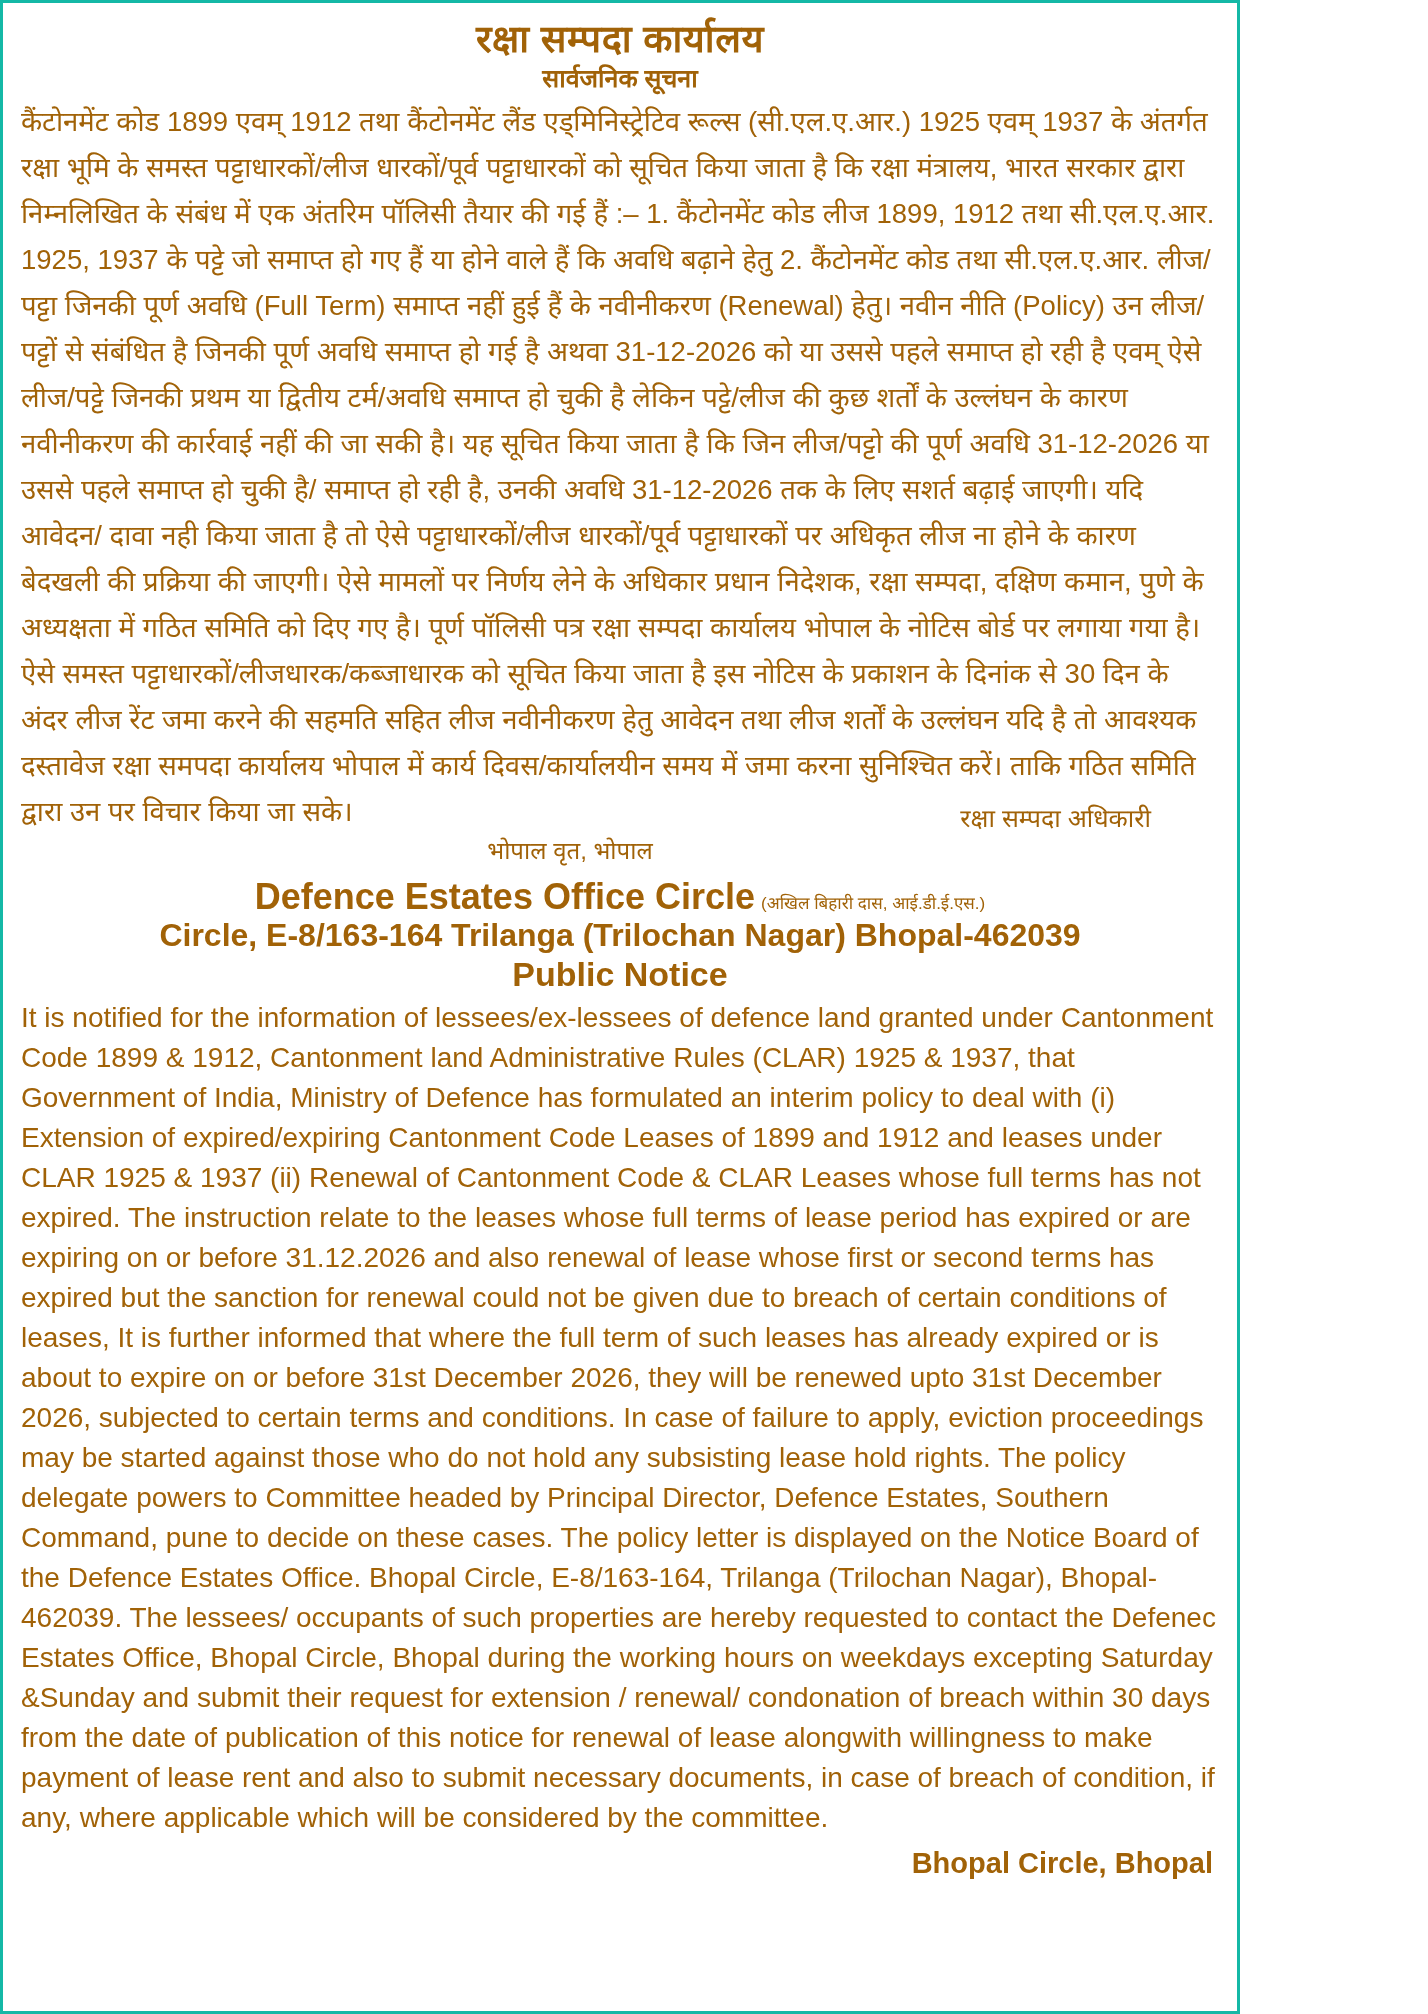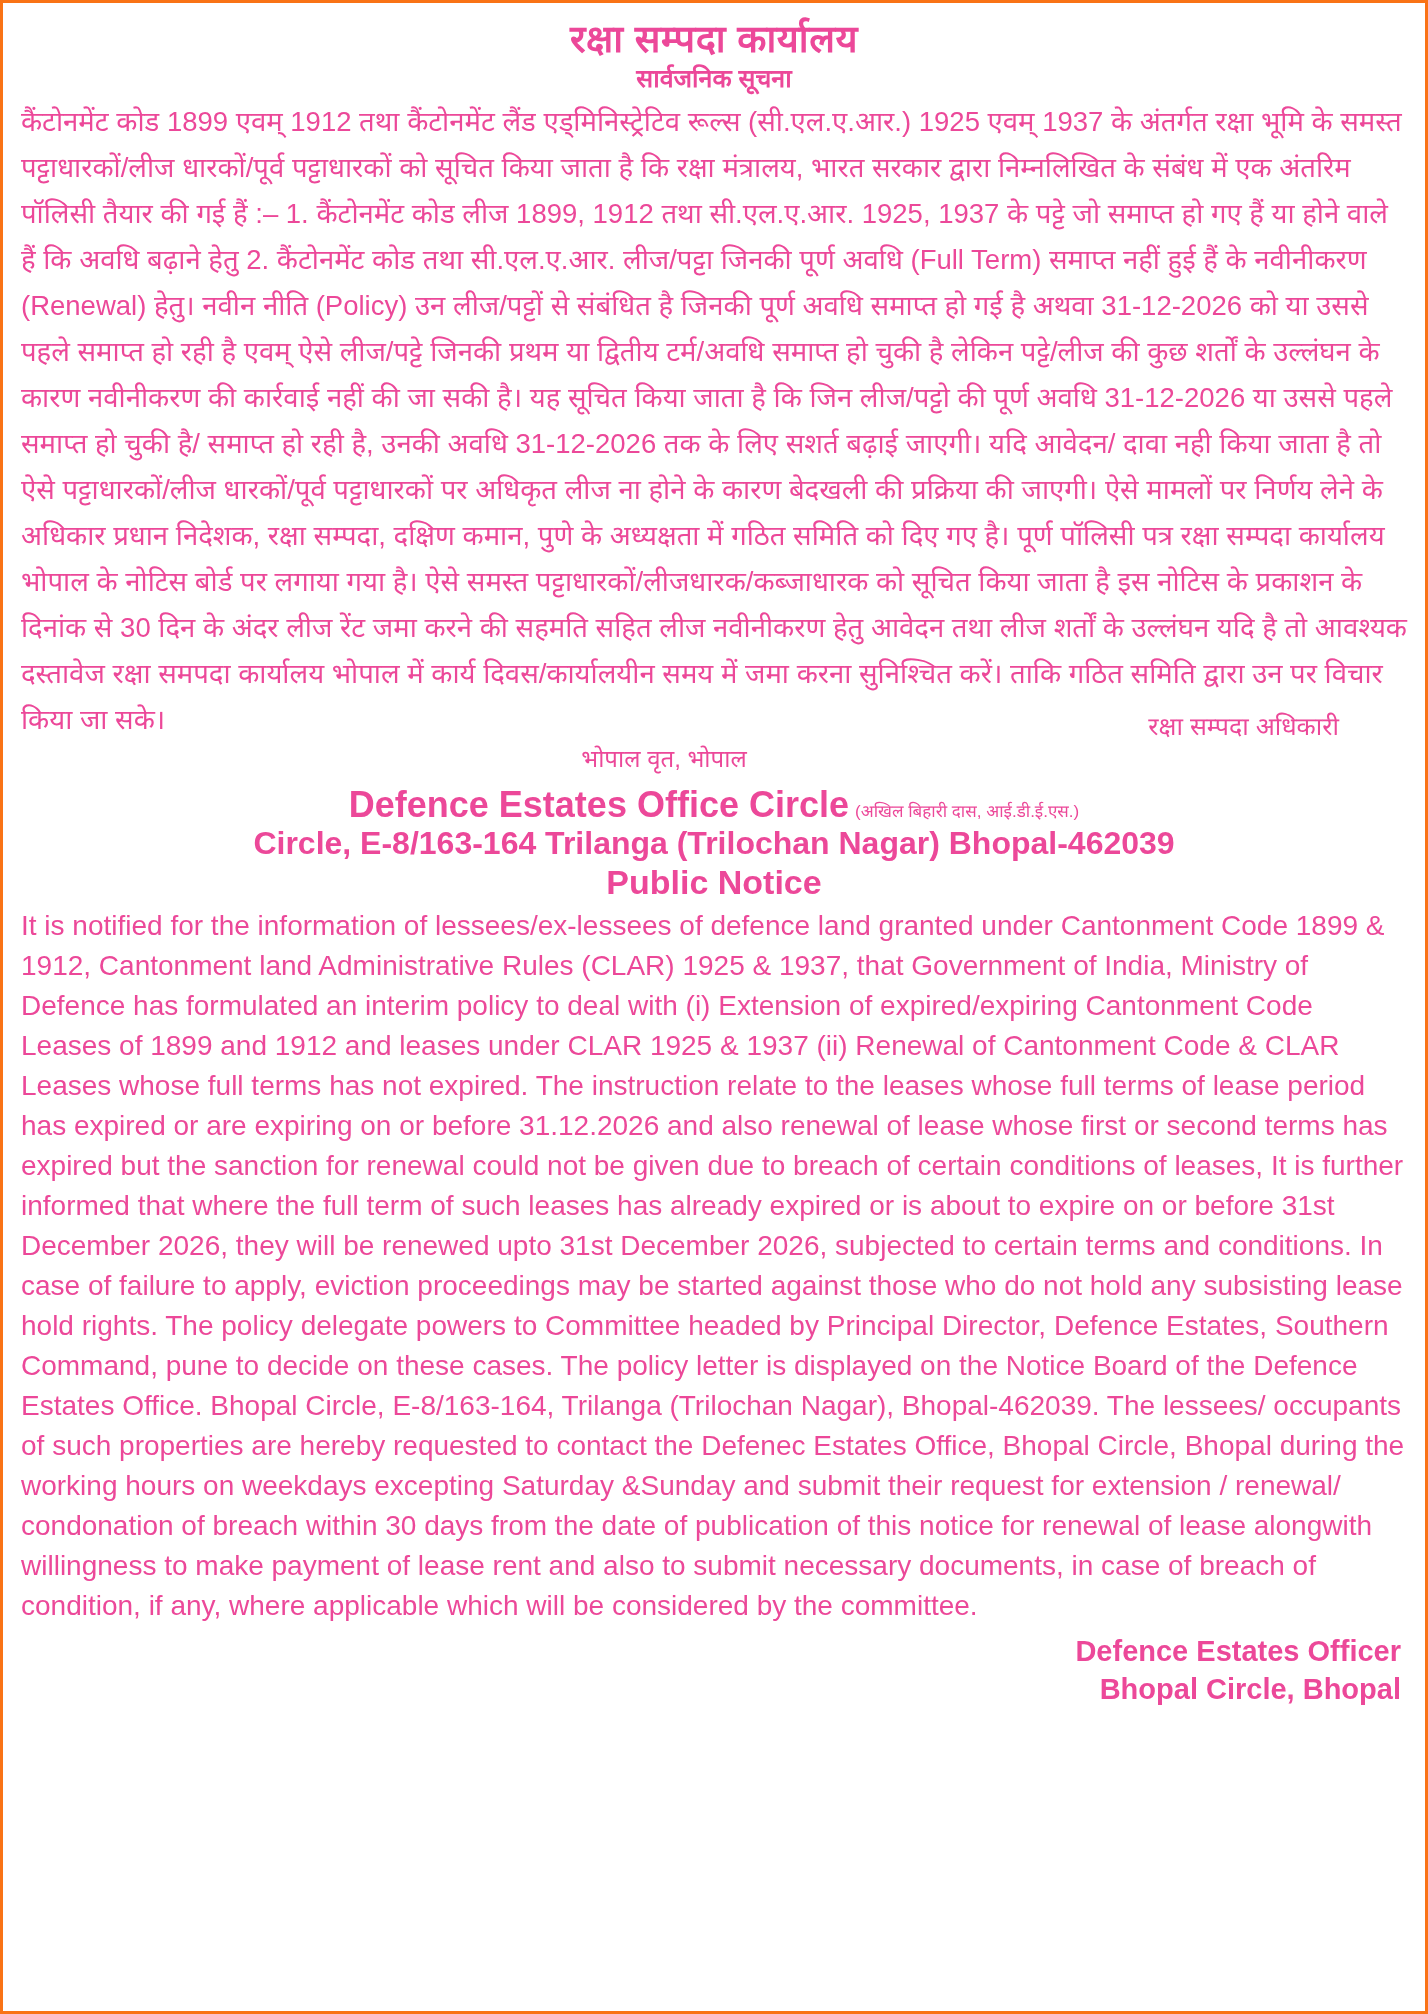--- a/index.html
+++ b/index.html
@@ -1,29 +1,29 @@
 <!DOCTYPE html>
 <html><head>
 <meta charset="utf-8">
 <style>
   html, body {
     margin: 0;
     padding: 0;
     background: #ffffff;
   }
   .page {
-    width: 1428px;
+    width: 1240px;
     height: 2014px;
     box-sizing: border-box;
     background: #ffffff;
     position: relative;
-    border: 3px solid #f97316;
+    border: 3px solid #14b8a6;
     overflow: hidden;
     font-family: "Liberation Sans", sans-serif;
-    color: #ec4899;
+    color: #a16207;
   }
   .inner {
     padding: 10px 16px 8px 16px;
     box-sizing: border-box;
     height: 100%;
   }
 
   
   .hi-title {
     text-align: center;
@@ -149,18 +149,17 @@
       </div>
 
       <div class="en-title-row2">Circle, E-8/163-164 Trilanga (Trilochan Nagar) Bhopal-462039</div>
 
       <div class="en-title-row3">Public Notice</div>
     </div>
 
     <div class="en-body en-body-last">It is notified for the information of lessees/ex-lessees of defence land granted under Cantonment Code 1899 &amp; 1912, Cantonment land Administrative Rules (CLAR) 1925 &amp; 1937, that Government of India, Ministry of Defence has formulated an interim policy to deal with (i) Extension of expired/expiring Cantonment Code Leases of 1899 and 1912 and leases under CLAR 1925 &amp; 1937 (ii) Renewal of Cantonment Code &amp; CLAR Leases whose full terms has not expired. The instruction relate to the leases whose full terms of lease period has expired or are expiring on or  before 31.12.2026 and also renewal of lease whose first or second terms has expired but the sanction for renewal could not be given due to breach of certain conditions of leases, It is further informed that where the full term of such leases has already expired or is about to expire on or before 31st December 2026, they will be renewed upto 31st December 2026, subjected to certain terms and conditions. In case of failure to apply, eviction proceedings may be started against those who do not hold any subsisting lease hold rights. The policy delegate powers to Committee headed by Principal Director, Defence Estates, Southern Command, pune to decide on these cases. The policy letter is displayed on the Notice Board of the Defence Estates Office. Bhopal Circle, E-8/163-164, Trilanga (Trilochan Nagar), Bhopal-462039. The lessees/ occupants of such properties are hereby requested to contact the Defenec Estates Office, Bhopal Circle, Bhopal during the working hours on weekdays excepting Saturday &amp;Sunday and submit their request for extension / renewal/ condonation of breach within 30 days from the date of publication of this notice for renewal of lease alongwith willingness to make payment of lease rent  and also to submit necessary documents, in case of breach of condition, if any, where applicable which will be considered by the committee.</div>
 
     <div class="en-sign">
-      <div>Defence Estates Officer</div>
       <div>Bhopal Circle, Bhopal</div>
     </div>
 
   </div>
 </div>
 
 </body></html>

